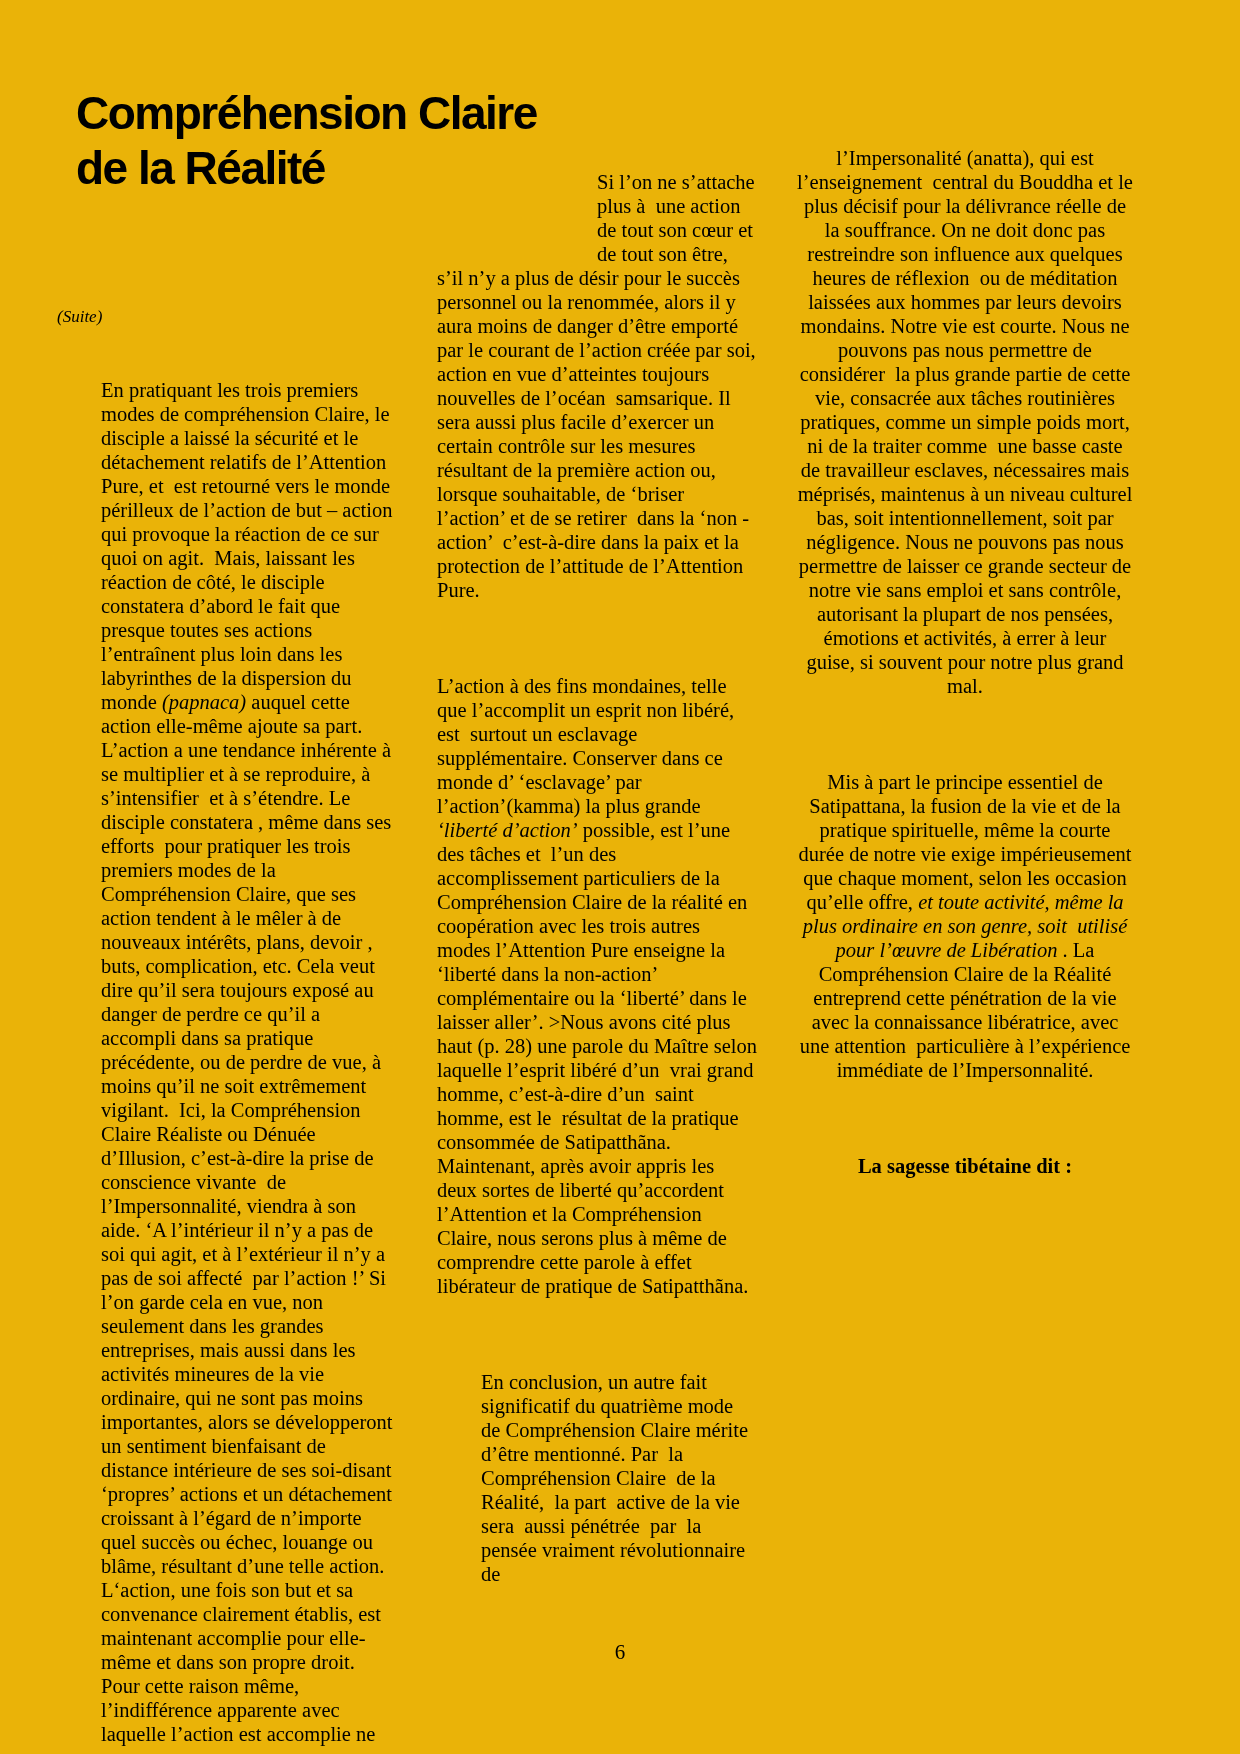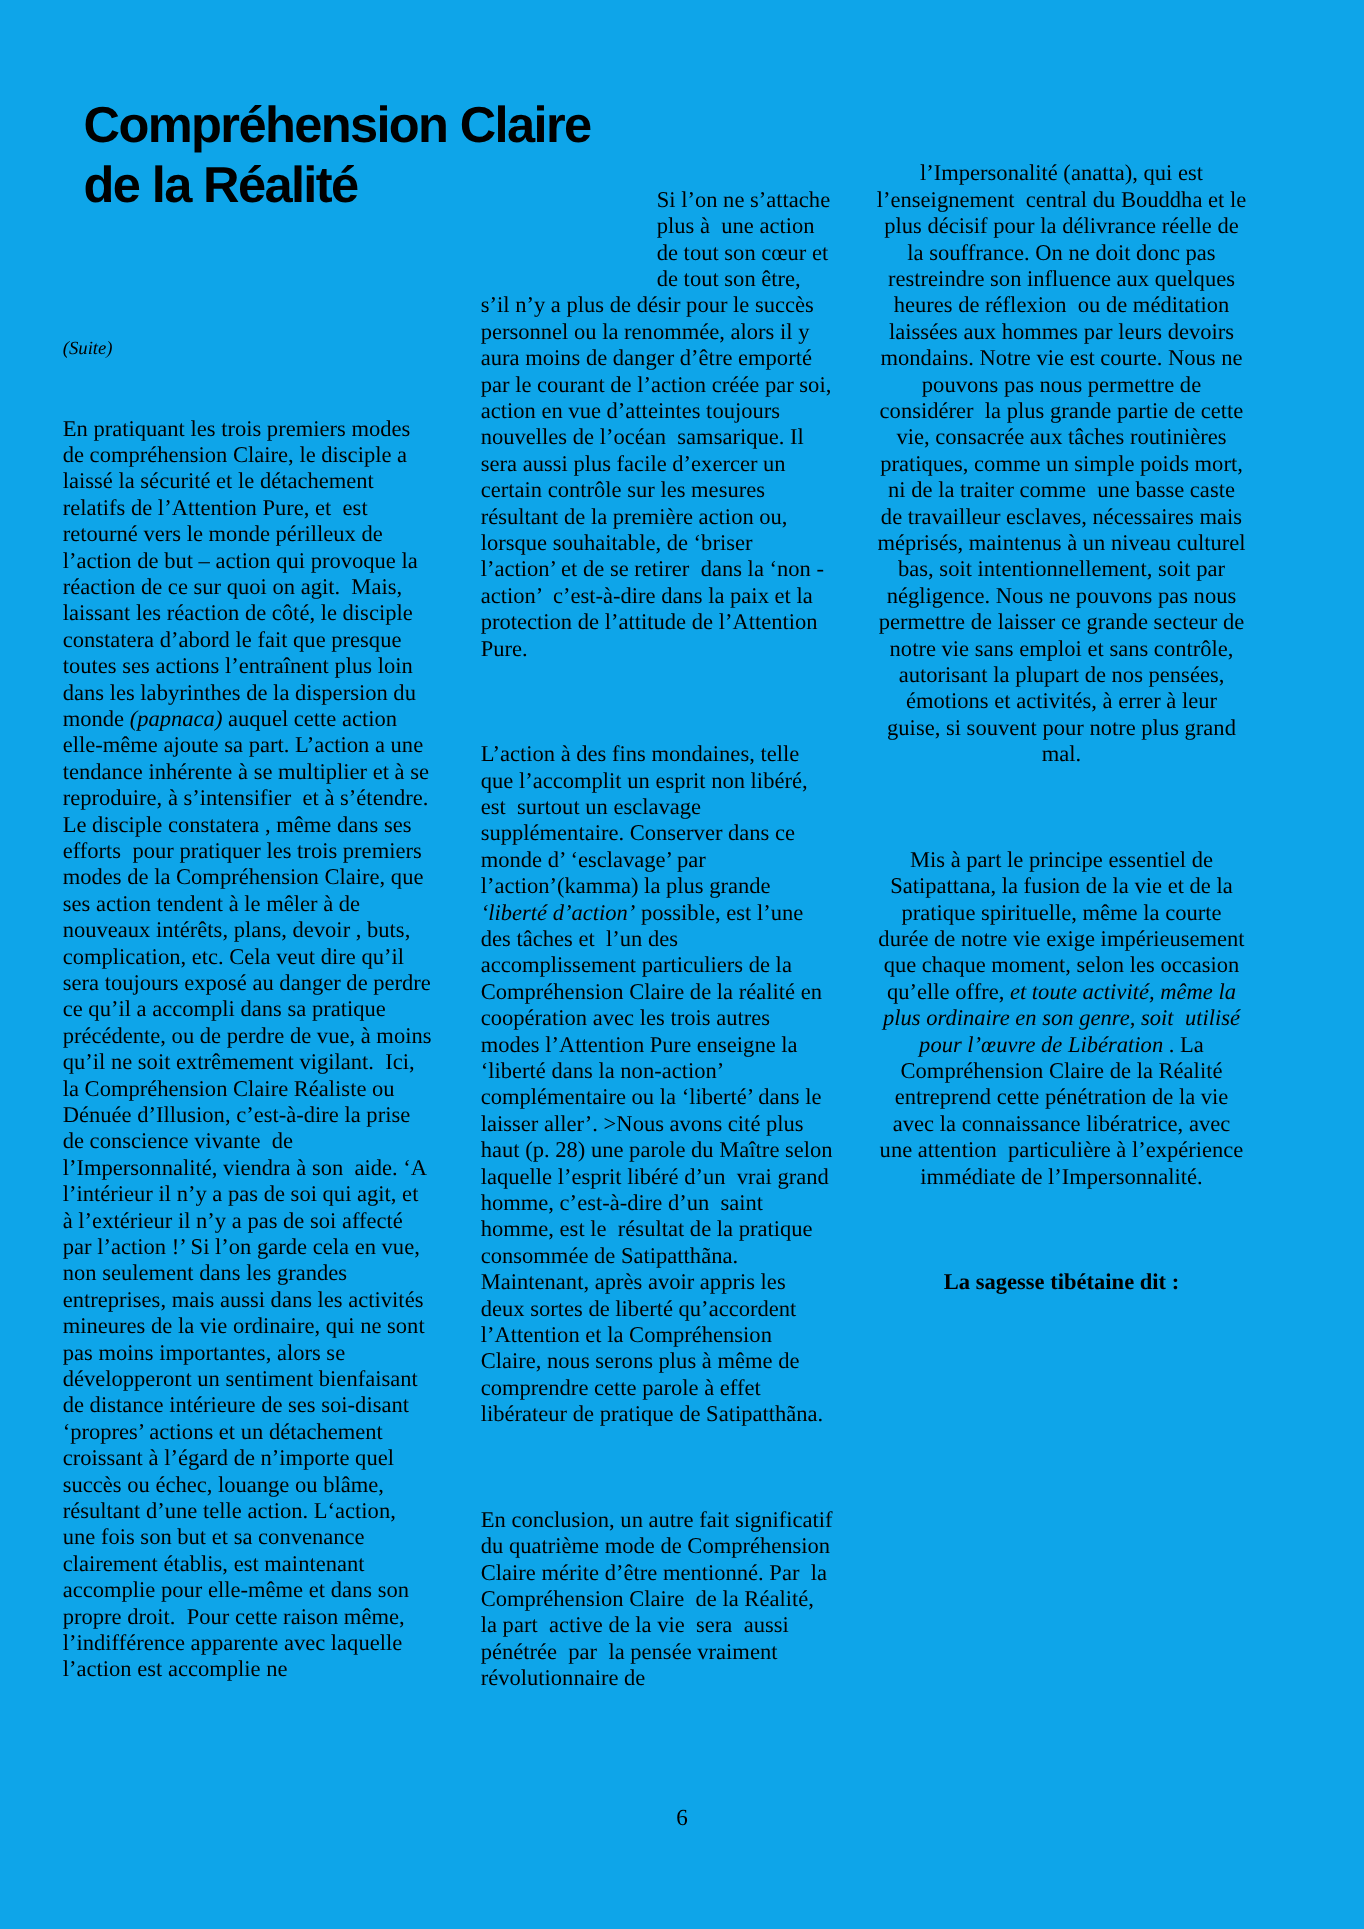--- a/index.html
+++ b/index.html
@@ -1,34 +1,34 @@
 <!DOCTYPE html>
 <html><head>
 <meta charset="utf-8">
 <style>
   * { margin:0; padding:0; box-sizing:border-box; }
   html, body { background:#ffffff; }
   .page {
     position:relative; width:1240px; height:1754px;
-    background:#0ea5e9; color:#000000;
+    background:#eab308; color:#000000;
     font-family:"Liberation Serif","DejaVu Serif",serif;
     overflow:hidden;
   }
   .title {
     position:absolute; left:76px; top:86px;
     font-family:"Liberation Sans","DejaVu Sans",sans-serif;
     font-weight:bold; font-size:46px; line-height:55px;
     letter-spacing:-1.5px; white-space:nowrap;
   }
   .col {
     position:absolute; font-size:20.5px; line-height:24px;
     text-align:left; white-space:pre-wrap;
   }
   .col p { margin:0 0 24px 0; }
-  .col p:last-child { margin-bottom:0; }
+  .col p:last-child { margin-bottom:0;margin-left:44px; }
   .col1 { left:57px;  top:256px; width:336px; }
   .col2 { left:437px; top:98px;  width:320px; }
   .col3 { left:797px; top:98px;  width:336px;text-align:center; }
   .suite { font-style:italic; font-size:17px; line-height:26px; }
   .title-spacer { float:left; width:160px; height:140px; }
   .tight { margin:0 !important;font-weight:bold; }
   .pagenum {
     position:absolute; top:1640px; left:0; width:1240px;
     text-align:center; font-size:21px;
   }

